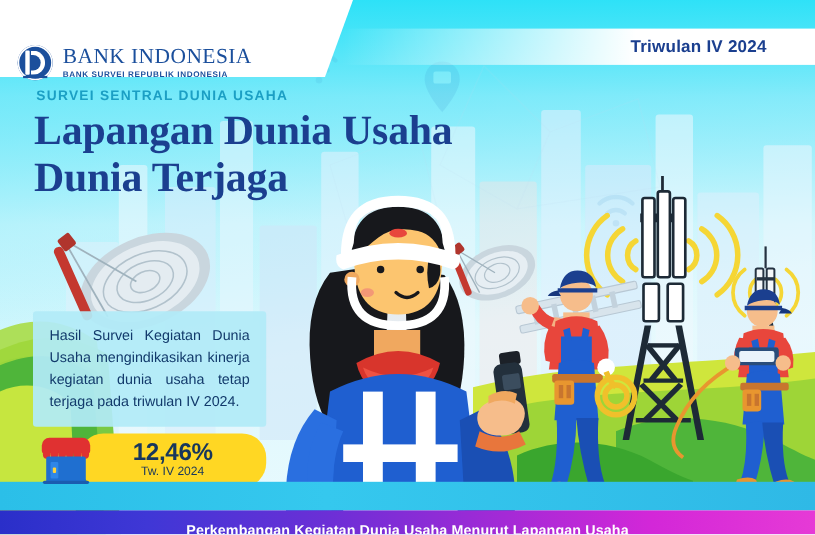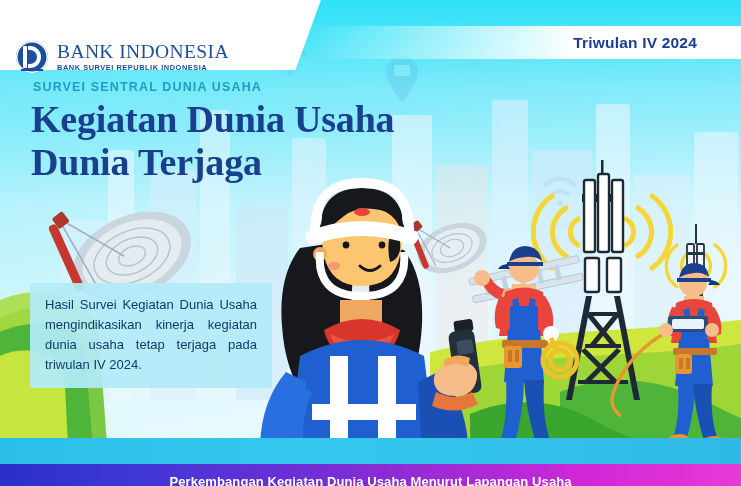--- a/index.html
+++ b/index.html
@@ -40,21 +40,21 @@
   .quarter-banner span{font-size:15.5px;font-weight:bold;color:#1b3f8f;padding-right:44px;letter-spacing:.2px;}
 
   
   .kicker{position:absolute;left:33px;top:80px;font-size:12.5px;font-weight:bold;
     letter-spacing:1.15px;color:#1b9fc4;}
   .headline{position:absolute;left:31px;top:98px;width:430px;
     font-family:"Liberation Serif",serif;font-weight:bold;font-size:38px;line-height:1.13;
     color:#1b3f8f;letter-spacing:-.2px;}
 
   
-  .desc-card{position:absolute;left:30px;top:283px;width:242px;
+  .desc-card{position:absolute;left:30px;top:283px;width:212px;
     background:rgba(178,235,247,.93);border-radius:3px;padding:12px 15px 13px 15px;box-sizing:border-box;}
   .desc-card p{margin:0;font-size:13px;line-height:1.53;color:#123a6b;text-align:justify;}
 
   
   .stat-row{position:absolute;left:36px;top:394px;display:flex;align-items:center;}
   .shop-icon{width:48px;height:44px;position:relative;flex:none;z-index:2;}
   .shop-roof{position:absolute;left:2px;top:2px;width:44px;height:14px;background:#e03131;
     border-radius:7px 7px 2px 2px;}
   .shop-scallop{position:absolute;left:3px;top:13px;width:42px;height:8px;display:flex;}
   .shop-scallop i{flex:1;height:8px;background:#e03131;border-radius:0 0 50% 50%;margin-right:.5px;}
@@ -363,27 +363,48 @@
       <div class="bi-text-sub">BANK SURVEI REPUBLIK INDONESIA</div>
     </div>
   </div>
 
   <div class="quarter-banner">
     <span>Triwulan IV 2024</span>
   </div>
 
   <div class="kicker">SURVEI SENTRAL DUNIA USAHA</div>
   <div class="headline">
-    <div>Kegiatan Dunia Usaha</div>
+    <div>Lapangan Dunia Usaha</div>
     <div>Dunia Terjaga</div>
   </div>
 
   <div class="desc-card">
     <p>Hasil Survei Kegiatan Dunia Usaha mengindikasikan kinerja kegiatan dunia usaha tetap terjaga pada triwulan IV 2024.</p>
   </div>
 
+  <div class="stat-row">
+    <div class="shop-icon">
+      <div class="shop-roof"></div>
+      <div class="shop-scallop">
+          <i></i>
+          <i></i>
+          <i></i>
+          <i></i>
+          <i></i>
+          <i></i>
+        </div>
+      <div class="shop-body"></div>
+      <div class="shop-door"></div>
+      <div class="shop-knob"></div>
+      <div class="shop-base"></div>
+    </div>
+    <div class="pill">
+      <div class="big">12,46%</div>
+      <div class="sml">Tw. IV 2024</div>
+    </div>
+  </div>
   <div class="sbt-note">Saldo Bersih Tertimbang (SBT)</div>
 
   <div class="teal-strip"></div>
   <div class="bottom-bar"></div>
   <div class="bottom-caption">Perkembangan Kegiatan Dunia Usaha Menurut Lapangan Usaha</div>
 
 </div>
 
 </body></html>

